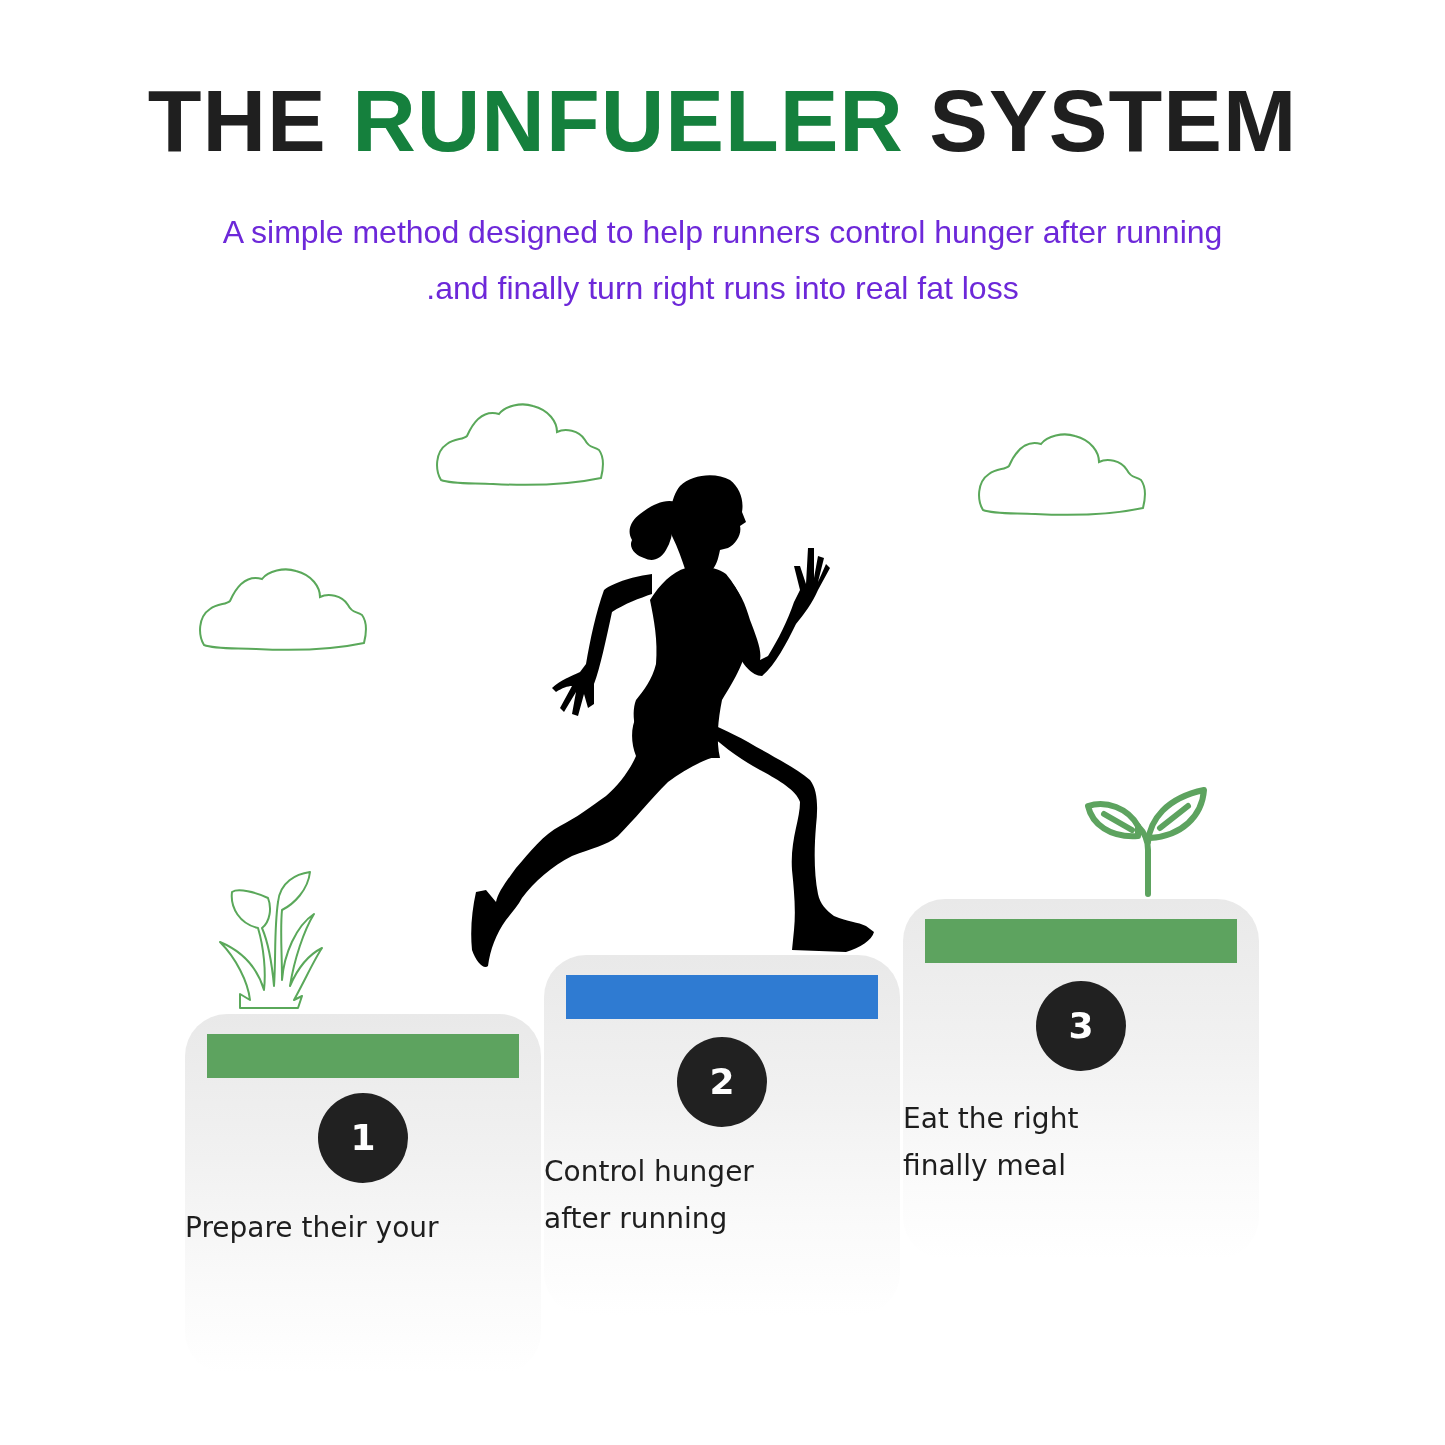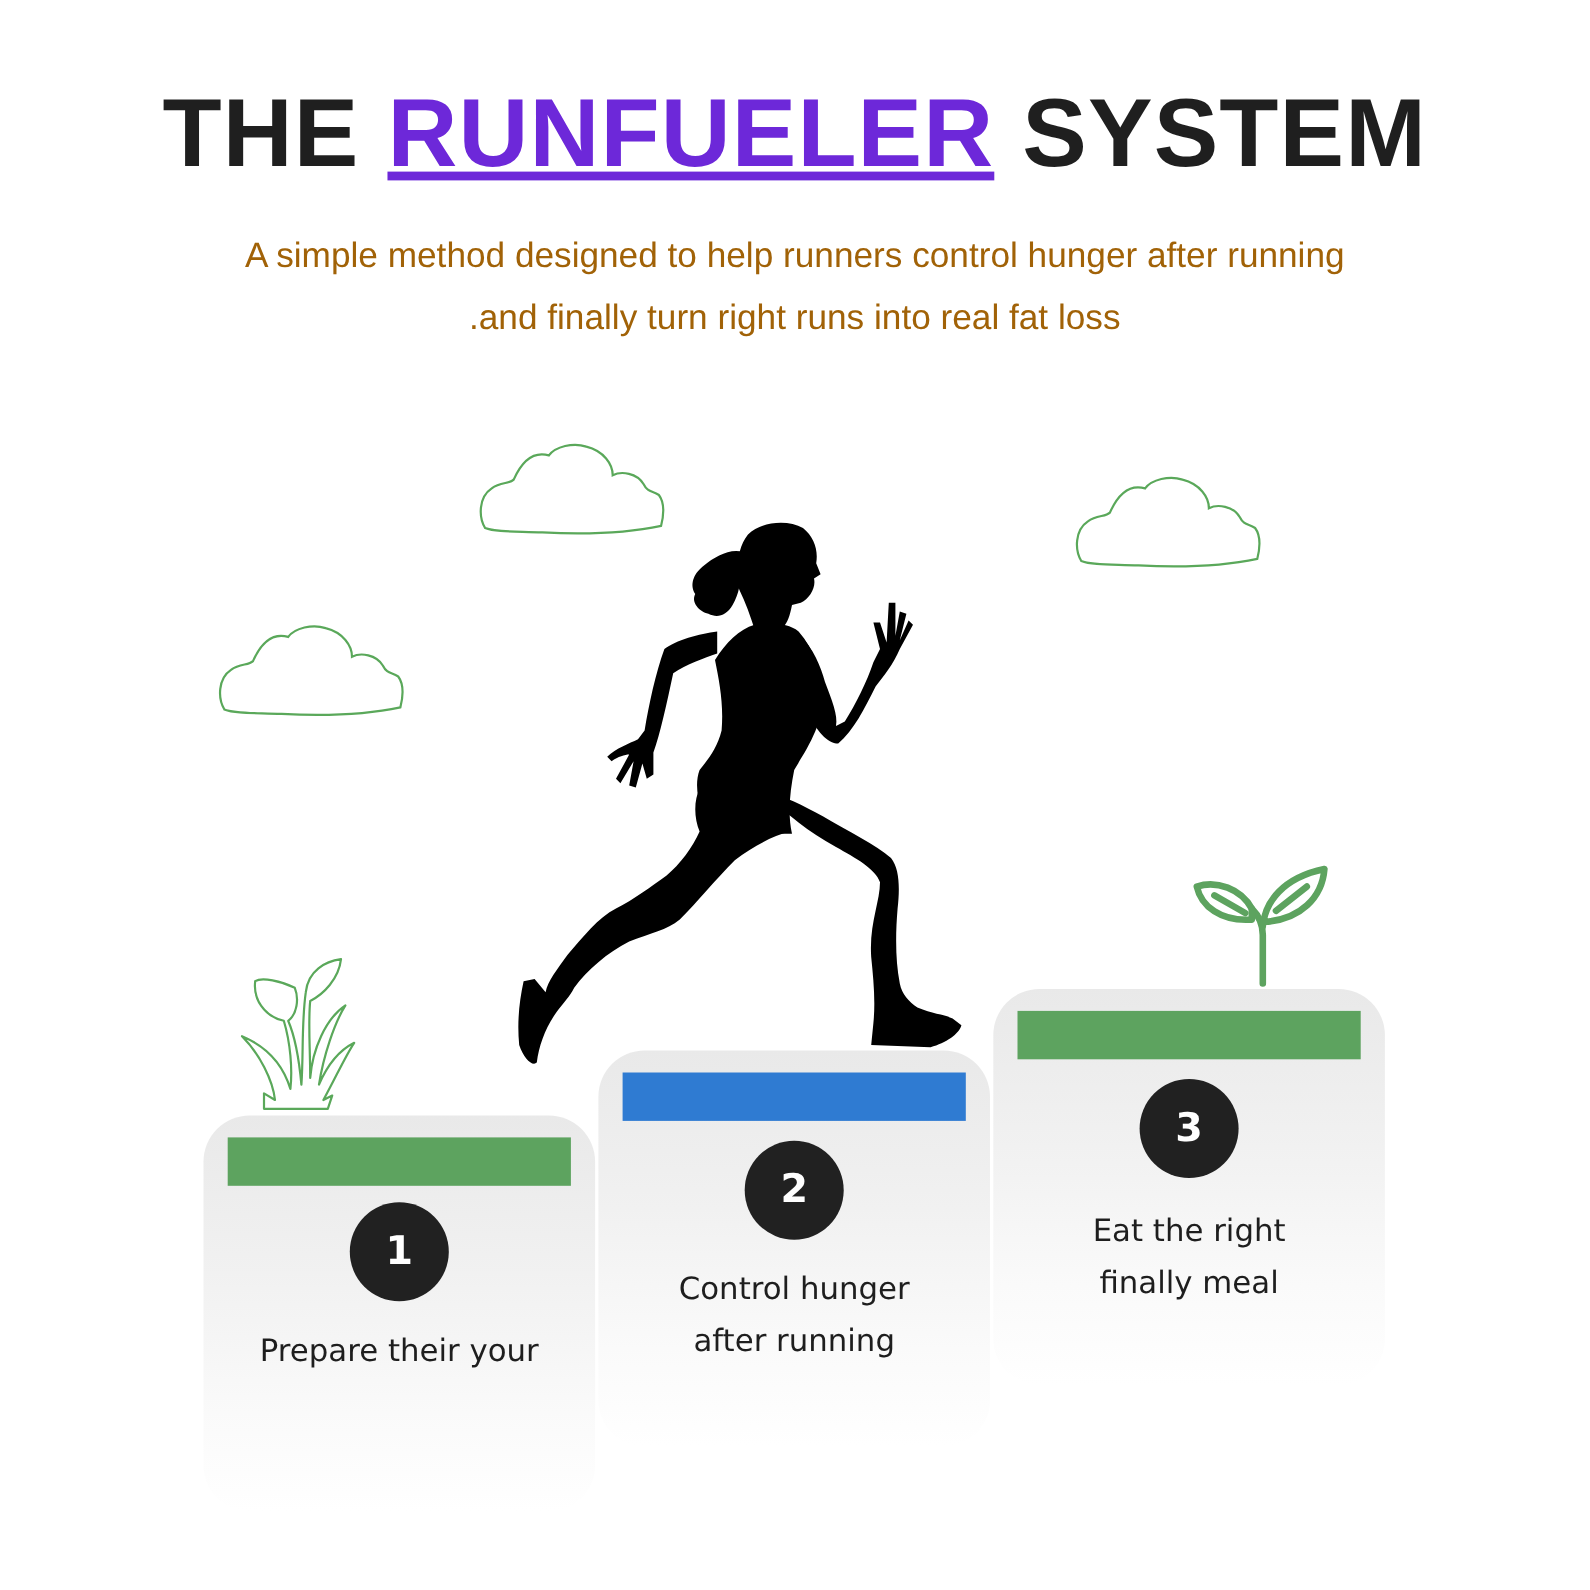--- a/index.html
+++ b/index.html
@@ -1,25 +1,25 @@
 <!DOCTYPE html>
 <html><head>
   <meta charset="utf-8">
   <style>
     html, body { margin:0; padding:0; }
     body { width:1445px; height:1445px; background:#ffffff; position:relative; overflow:hidden; font-family:"DejaVu Sans", sans-serif; }
     .title { position:absolute; left:0; top:66px; width:1445px; text-align:center; font-family:"Liberation Sans", sans-serif; font-weight:bold; font-size:88px; letter-spacing:1px; color:#1f1f1f; line-height:110px; white-space:nowrap; }
-    .title .accent { color:#6d28d9;text-decoration:underline; }
-    .subtitle { position:absolute; left:0; width:1445px; text-align:center; font-family:"Liberation Sans", sans-serif; font-size:32px; color:#a16207; line-height:40px; white-space:nowrap; }
+    .title .accent { color:#15803d; }
+    .subtitle { position:absolute; left:0; width:1445px; text-align:center; font-family:"Liberation Sans", sans-serif; font-size:32px; color:#6d28d9; line-height:40px; white-space:nowrap; }
     .sub1 { top:212px; }
     .sub2 { top:268px; }
     .card { position:absolute; width:356px; height:360px; border-radius:42px; background:linear-gradient(to bottom, #e9e9e9 0%, #f1f1f1 40%, #fafafa 75%, #ffffff 100%); }
     .bar { position:absolute; left:22px; top:20px; width:312px; height:44px; }
     .circle { position:absolute; left:133px; width:90px; height:90px; border-radius:50%; background:#212121; color:#ffffff; font-family:"DejaVu Sans", sans-serif; font-weight:bold; font-size:36px; line-height:90px; text-align:center; }
-    .card-text { position:absolute; left:0; width:356px; text-align:center; font-family:"DejaVu Sans", sans-serif; font-size:28px; color:#1e1e1e; line-height:47px; }
+    .card-text { position:absolute; left:0; width:356px; font-family:"DejaVu Sans", sans-serif; font-size:28px; color:#1e1e1e; line-height:47px; }
     .svg-abs { position:absolute; left:0; top:0; }
   </style>
 </head>
 <body>
 
 <div class="title">
   <span>THE</span>
   <span class="accent">RUNFUELER</span>
   <span>SYSTEM</span>
 </div>

